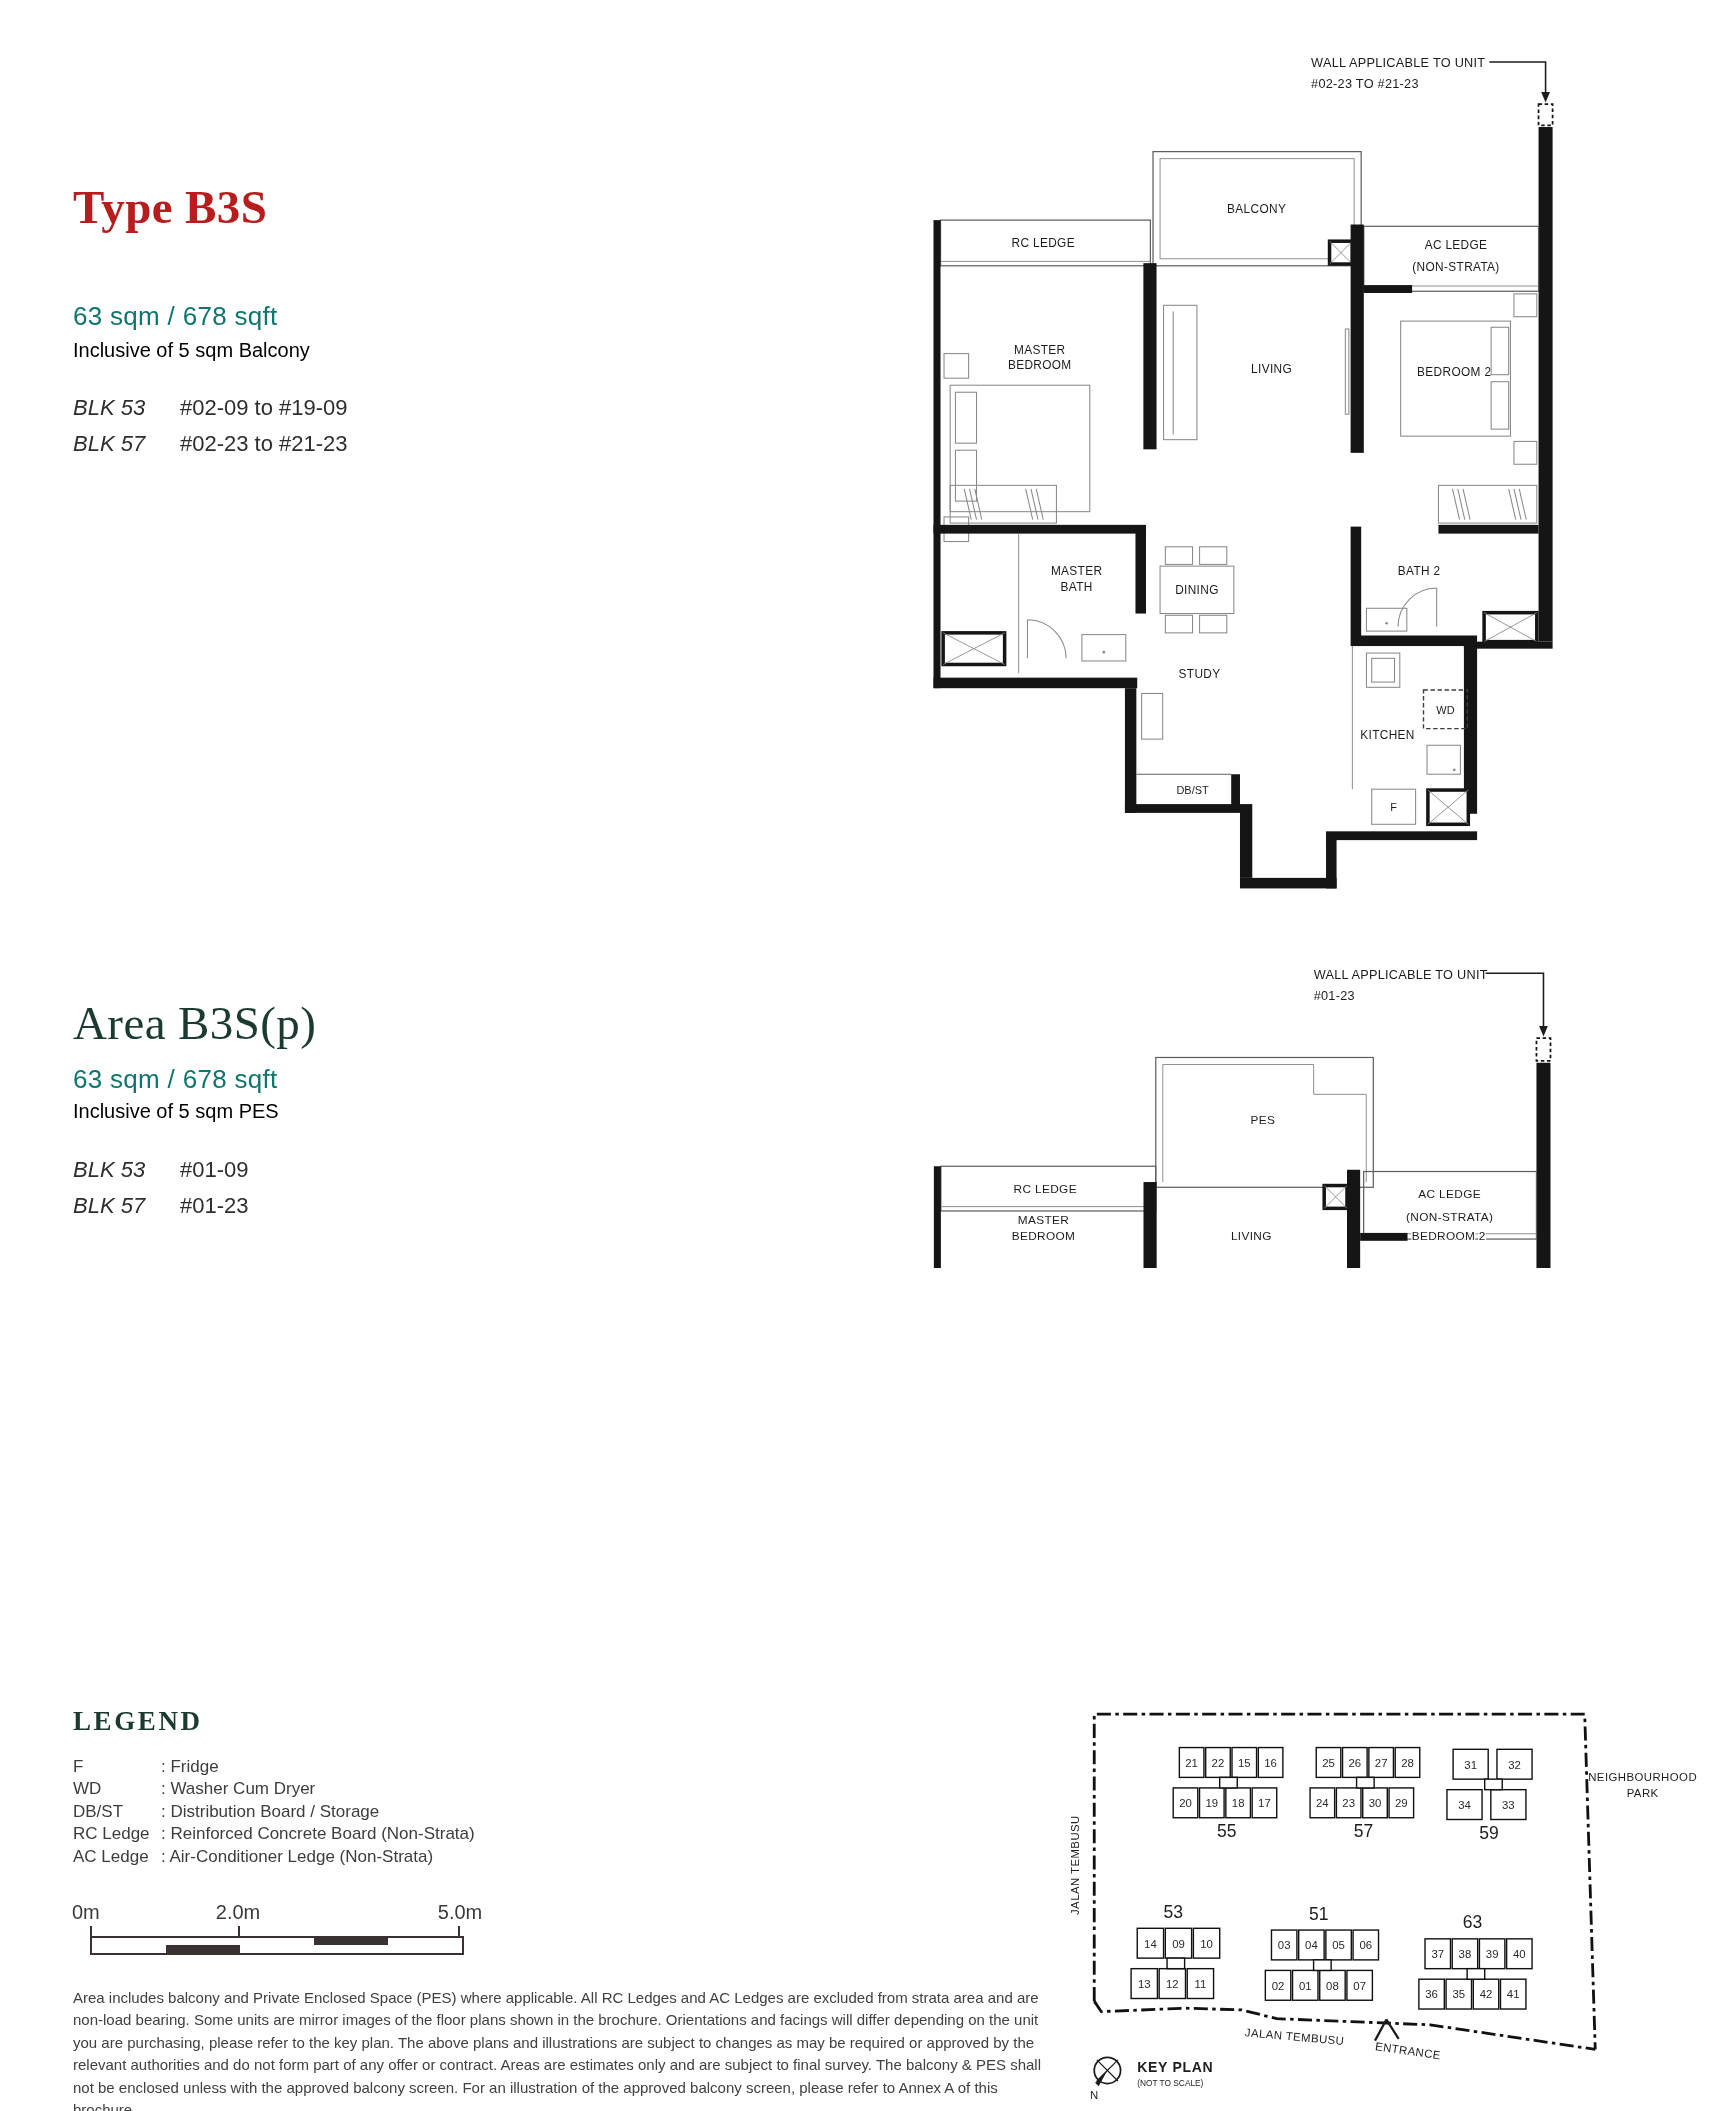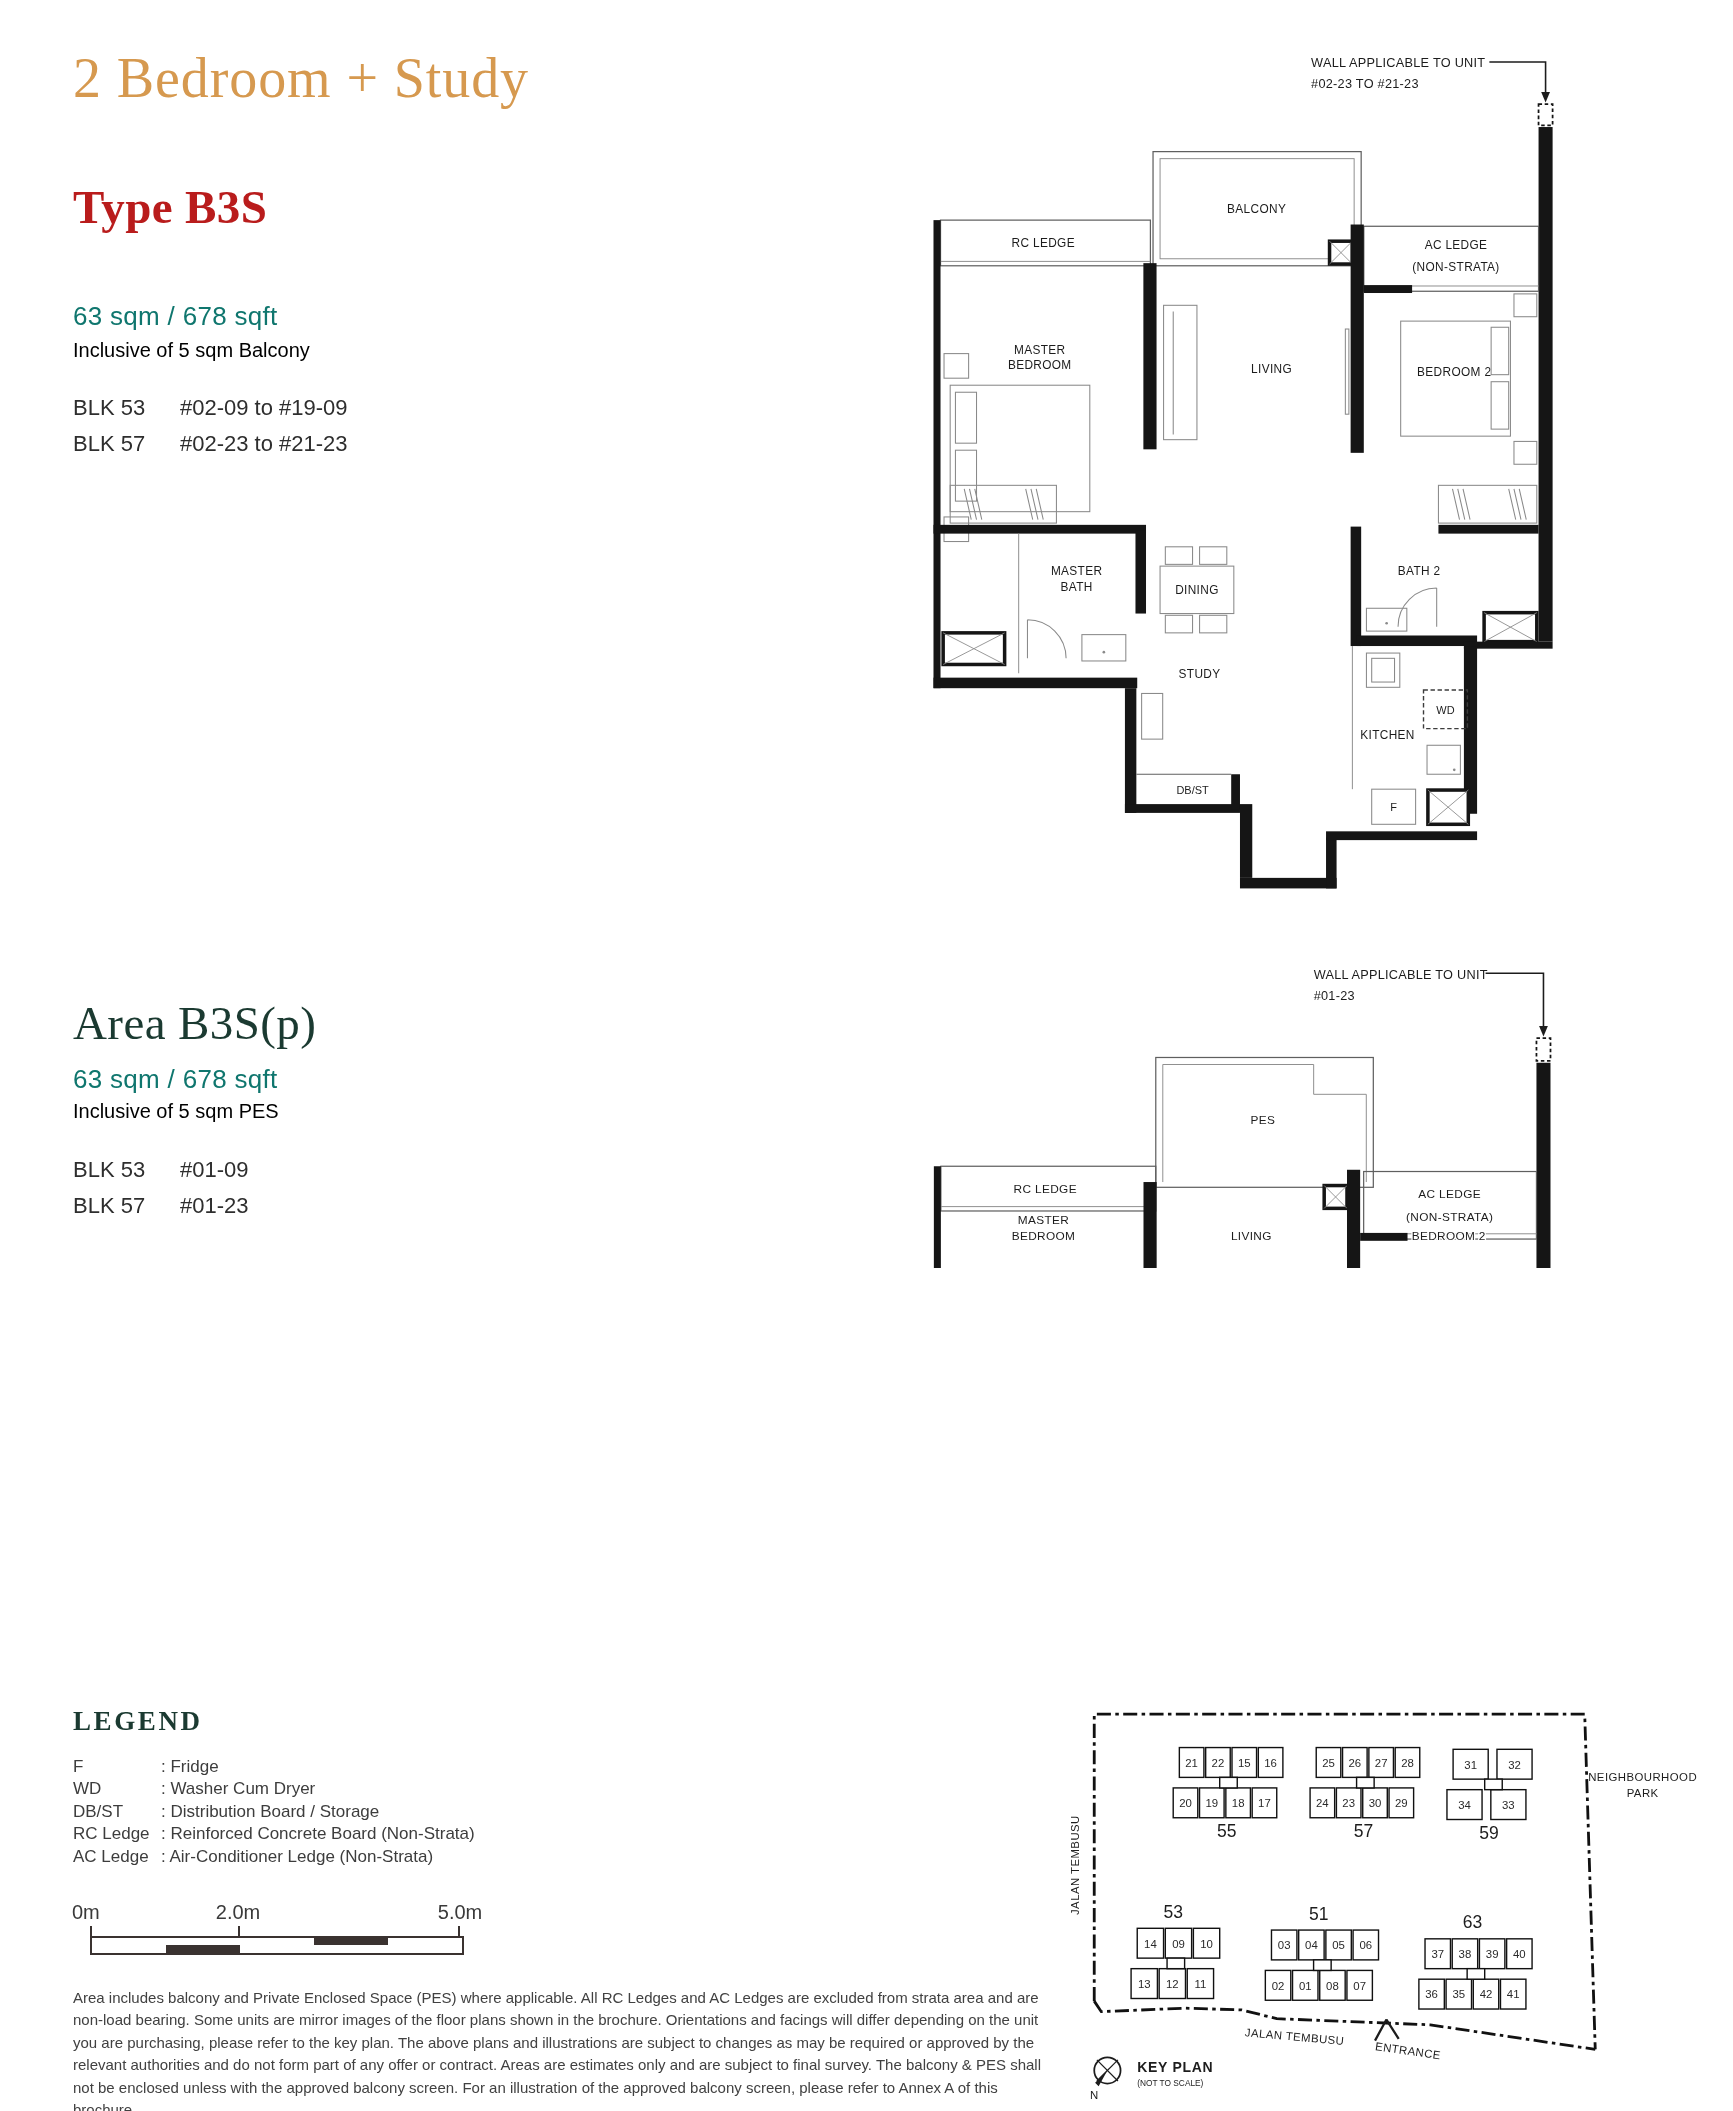--- a/index.html
+++ b/index.html
@@ -6,21 +6,21 @@
   #page{position:relative;width:1734px;height:2111px;background:#fff;overflow:hidden;
         font-family:"Liberation Sans",sans-serif;color:#2f2f2f;}
   .abs{position:absolute;}
   .serif{font-family:"Liberation Serif",serif;font-weight:400;}
   #page-title{left:73px;top:46px;font-size:56px;letter-spacing:0.9px;color:#d6994f;}
   .type-heading{font-size:47px;color:#1b3a31;letter-spacing:0.4px;}
   .area-line{font-size:26px;color:#0f766e;letter-spacing:0.3px;}
   .inclusive-line{font-size:20px;color:#000000;}
   .unit-rows{font-size:22px;color:#2e2e2e;}
   .unit-row{display:flex;margin-bottom:9.7px;}
-  .unit-row .blk{width:107px;}
+  .unit-row .blk{width:107px;font-style:italic;}
   #legend-title{left:73px;top:1706px;font-size:27px;color:#1b3a31;letter-spacing:2.6px;font-weight:600;}
   #legend-rows{left:73px;top:1756px;font-size:17px;color:#3d3d3d;}
   .legend-row{display:flex;height:22.4px;line-height:22.4px;}
   .legend-row .term{width:88px;}
   
   #scalebar-labels{left:0;top:1901px;width:100%;font-size:20px;color:#3a3a3a;}
   #scale-label-0{position:absolute;left:72px;}
   #scale-label-2{position:absolute;left:238px;transform:translateX(-50%);}
   #scale-label-5{position:absolute;left:460px;transform:translateX(-50%);}
   .tick{position:absolute;width:1.8px;height:10.5px;background:#3a3230;top:1926px;}
@@ -52,21 +52,20 @@
   .kp-blk{font-size:20px;stroke-width:0;fill:#1d1d1d;}
   .kp-txt{font-size:13px;stroke-width:0;fill:#1d1d1d;letter-spacing:.5px;}
   .kp-small{font-size:9.5px;stroke-width:0;fill:#1d1d1d;}
   .kp-keyplan{font-size:16px;font-weight:700;stroke-width:0;fill:#1d1d1d;letter-spacing:.8px;text-anchor:start;}
 </style>
 </head>
 <body>
 
 <div id="page">
 
-  <div id="page-title" class="abs serif" style="color: rgb(214, 153, 79);">2 Bedroom + Study</div>
 
   <div class="abs serif type-heading" style="left: 73px; top: 180px; color: #b91c1c; font-weight: bold;">Type B3S</div>
   <div class="abs area-line" style="left:73px;top:301px;">63 sqm / 678 sqft</div>
   <div class="abs inclusive-line" style="left:73px;top:339px;">Inclusive of 5 sqm Balcony</div>
   <div class="abs unit-rows" id="unit-rows-0" style="left:73px;top:395px;">
       <div class="unit-row">
         <span class="blk">BLK 53</span>
         <span>#02-09 to #19-09</span>
       </div>
       <div class="unit-row">

